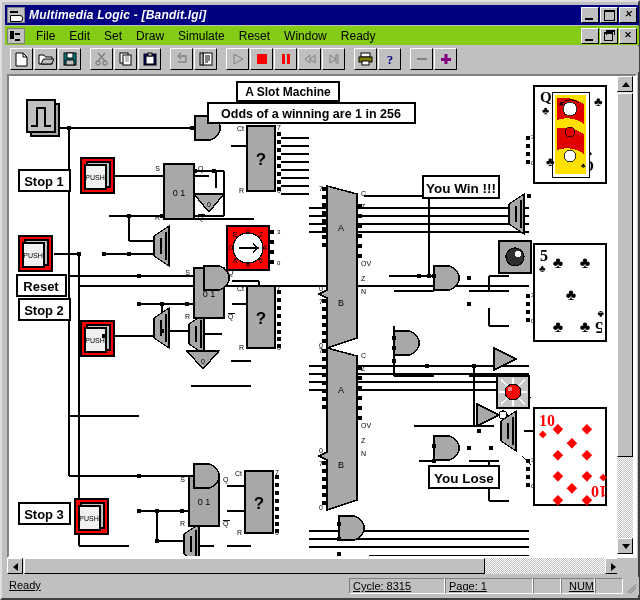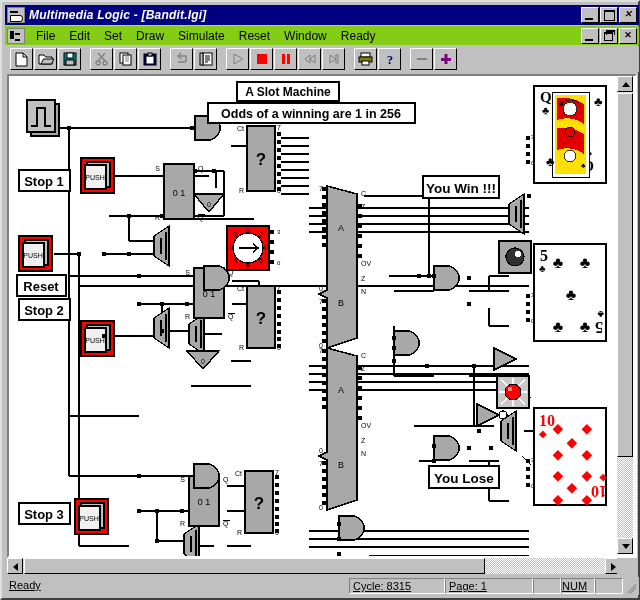--- a/index.html
+++ b/index.html
@@ -851,18 +851,18 @@
       <i style="left:5px;top:4px;border-top:4px solid transparent;border-bottom:4px solid transparent;border-left:5px solid #000;"></i>
     </div>
   </div>
   <div class="corner-box"></div>
 
   <div class="statusbar">
     <div class="sb-panel sb-ready">Ready</div>
     <div class="sb-panel" style="width:96px">Cycle: 8315</div>
     <div class="sb-panel" style="width:88px">Page: 1</div>
     <div class="sb-panel" style="width:28px"></div>
-    <div class="sb-panel" style="width:34px;text-align:left;padding:0">NUM</div>
+    <div class="sb-panel" style="width:34px;text-align:right;padding:0">NUM</div>
     <div class="sb-panel" style="width:28px"></div>
     <div class="grip"></div>
   </div>
 
 </div>
 
 </body></html>

